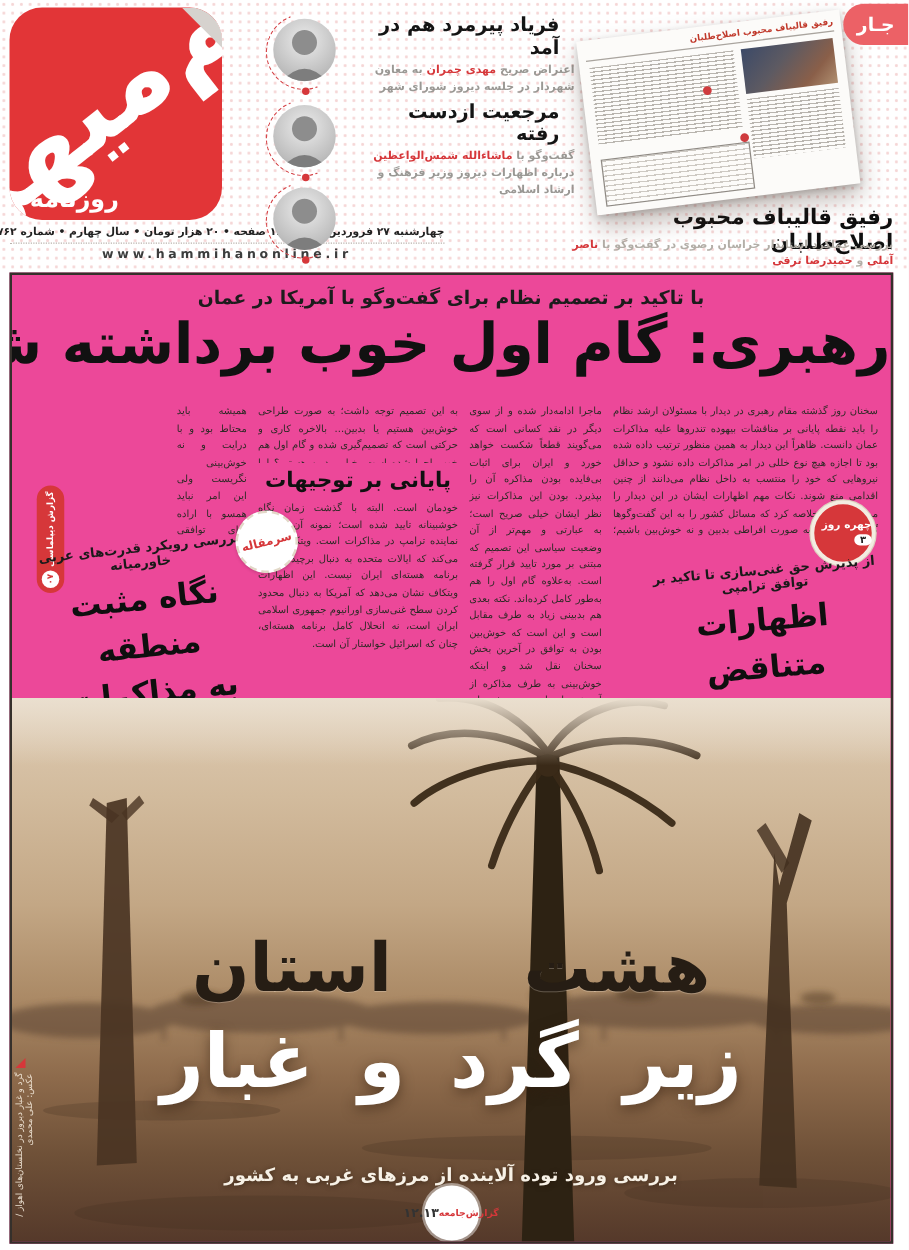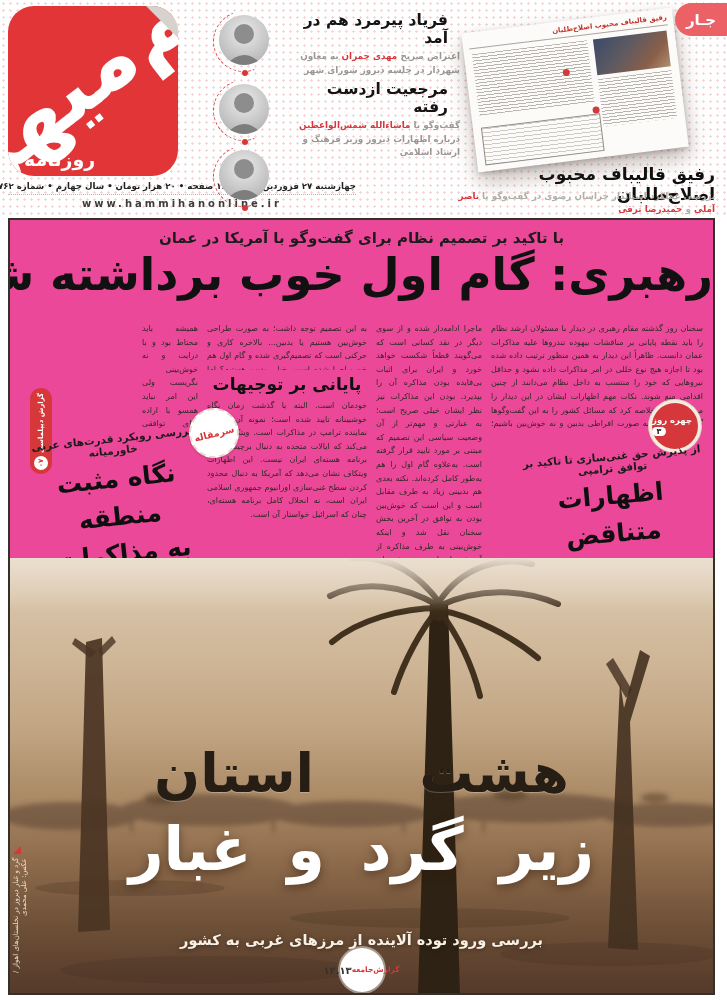--- a/index.html
+++ b/index.html
@@ -85,21 +85,21 @@
        gap:3px;text-align:center;}
   .dnum{background:#fff;color:#d6373a;border-radius:50%;width:14px;height:14px;font-size:7px;
        line-height:14px;text-align:center;writing-mode:horizontal-tb;transform:rotate(90deg);}
   .lfeat{position:absolute;left:8px;top:212px;width:205px;transform:rotate(-6deg);
        text-align:center;}
   .lfeat .k{font-size:10.5px;font-weight:800;color:#1a1a1a;margin-bottom:4px;}
   .lfeat .h{font-size:25px;font-weight:900;color:#0f0f0f;line-height:1.5;}
   .rfeat{position:absolute;right:8px;top:180px;width:186px;text-align:center;}
   .rbadge{position:absolute;right:4px;top:0px;width:46px;height:46px;border-radius:50%;
        background:#d6373a;border:3px solid #f3ece1;box-shadow:0 0 0 1px #ddd2c0;color:#fff;
-       display:flex;flex-direction:column;align-items:flex-end;justify-content:center;font-weight:900;}
+       display:flex;flex-direction:column;align-items:flex-start;justify-content:center;font-weight:900;}
   .rbadge .a{font-size:8.5px;line-height:1.15;}
   .rnum{background:#fff;color:#222;font-size:8px;width:14px;border-radius:7px;margin-top:2px;
        font-weight:bold;}
   .rfeat .k{margin-top:50px;font-size:10.5px;font-weight:800;color:#1a1a1a;transform:rotate(-5deg);}
   .rfeat .h{font-size:25px;font-weight:900;color:#0f0f0f;line-height:1.5;transform:rotate(-5deg);
        margin-top:3px;}
   
   .photo{position:absolute;left:0;right:0;top:338px;bottom:0;
        background:linear-gradient(180deg,#decbb3 0%,#d2bb9d 18%,#c3a785 38%,#ab8a66 55%,
        #8d6a4b 70%,#6f5138 84%,#55392a 100%);padding-left:25px;}

